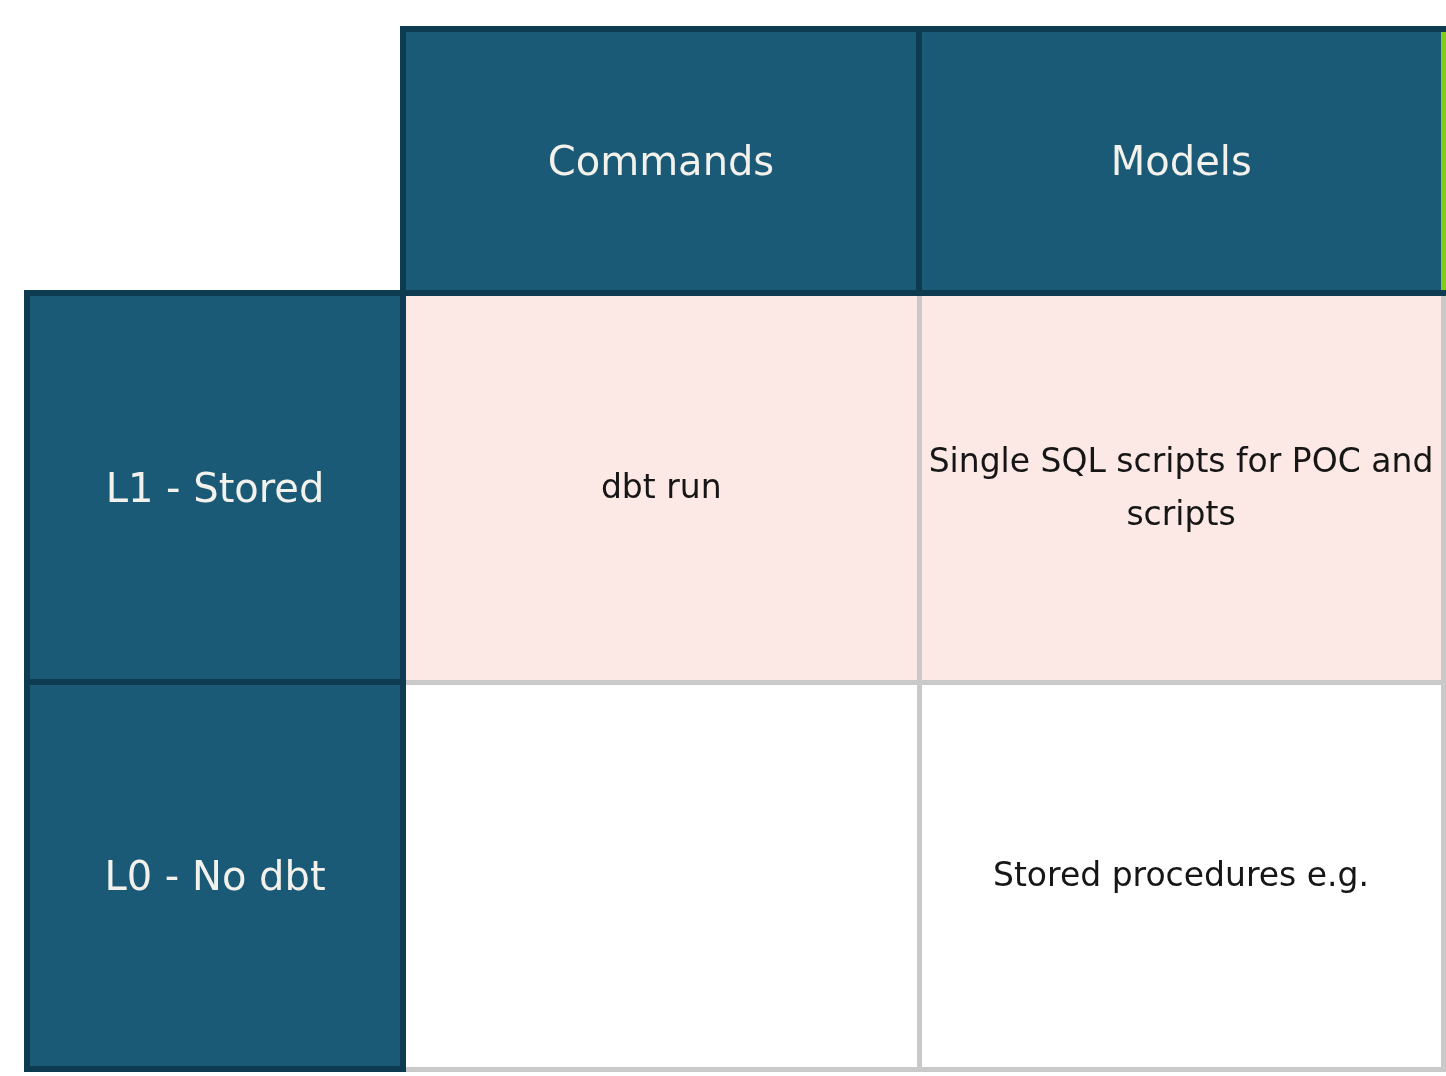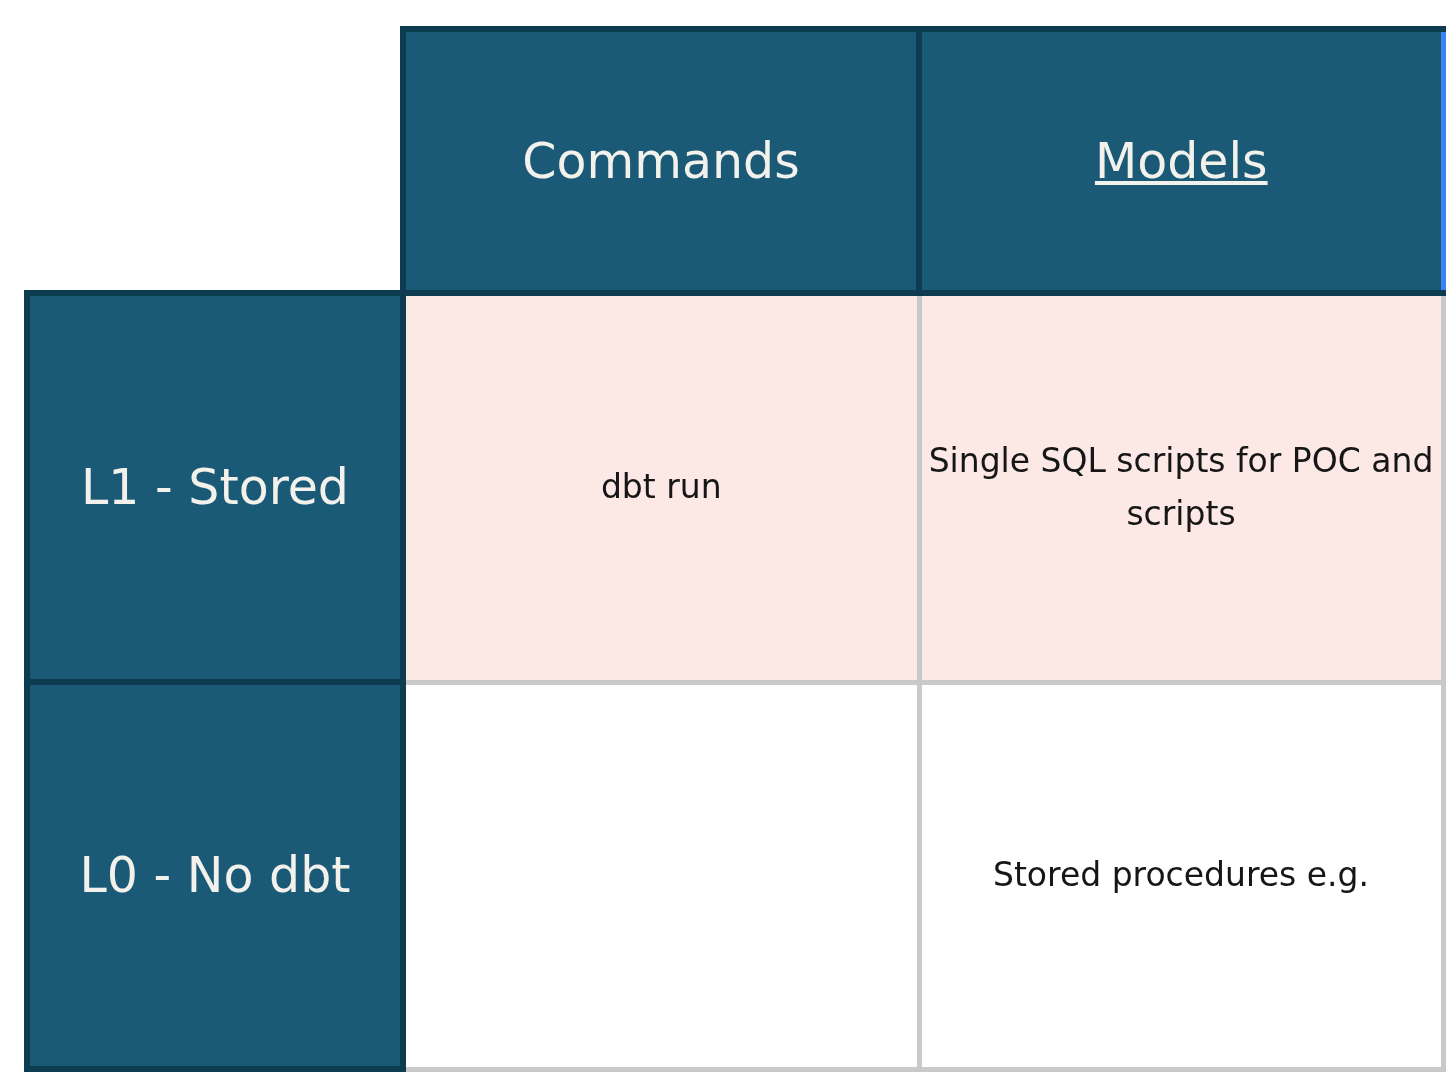--- a/index.html
+++ b/index.html
@@ -31,27 +31,26 @@
   .row-l1-height     { height: 389px; }
   .row-l0-height     { height: 387px; }
 
   .corner {
     border: none;
     background: transparent;
   }
   .head {
     background: #1a5a76;
     color: #f3f1ec;
-    font-size: 49px;
+    font-size: 40px;
     font-weight: 400;
     border: 6px solid #0d3b4f;
   }
   .head-col-last {
-    border-right: 5px solid #3b82f6;
-    text-decoration: underline;
+    border-right: 5px solid #84cc16;
   }
   .cell {
     font-size: 33px;
     line-height: 1.6;
     color: #161616;
     border: 5px solid #c9c9c9;
     background: #ffffff;
   }
   .cell-highlight {
     background: #fce9e5;

